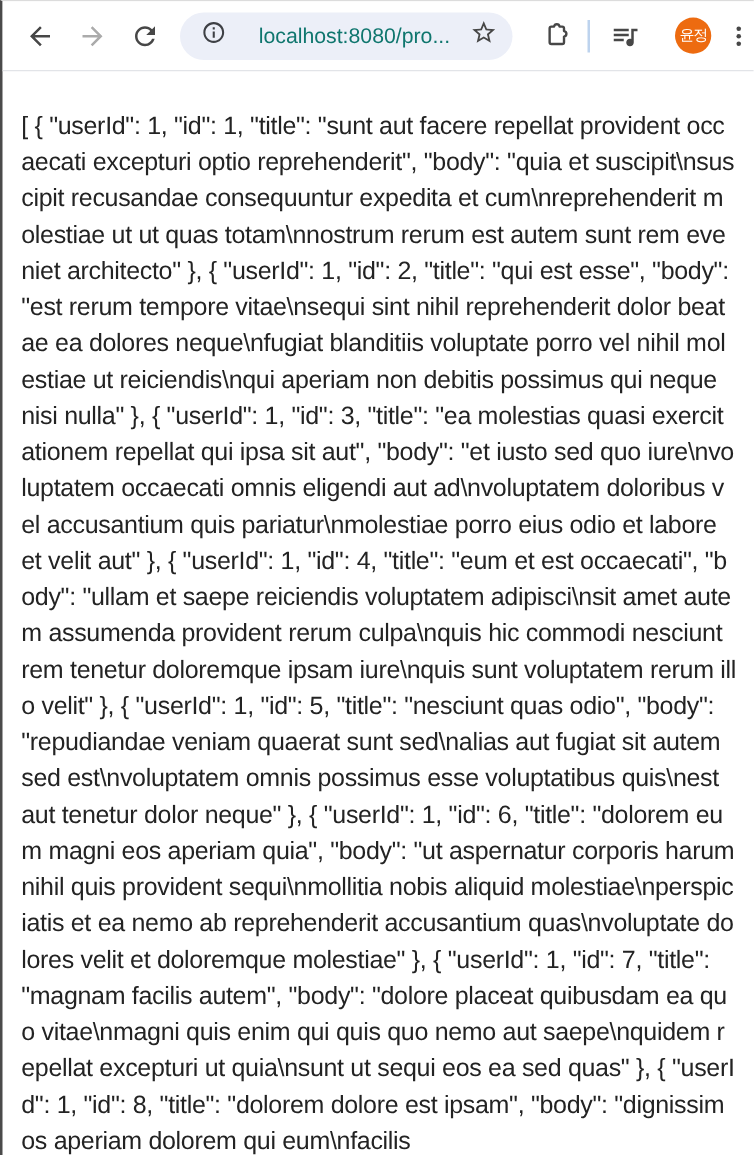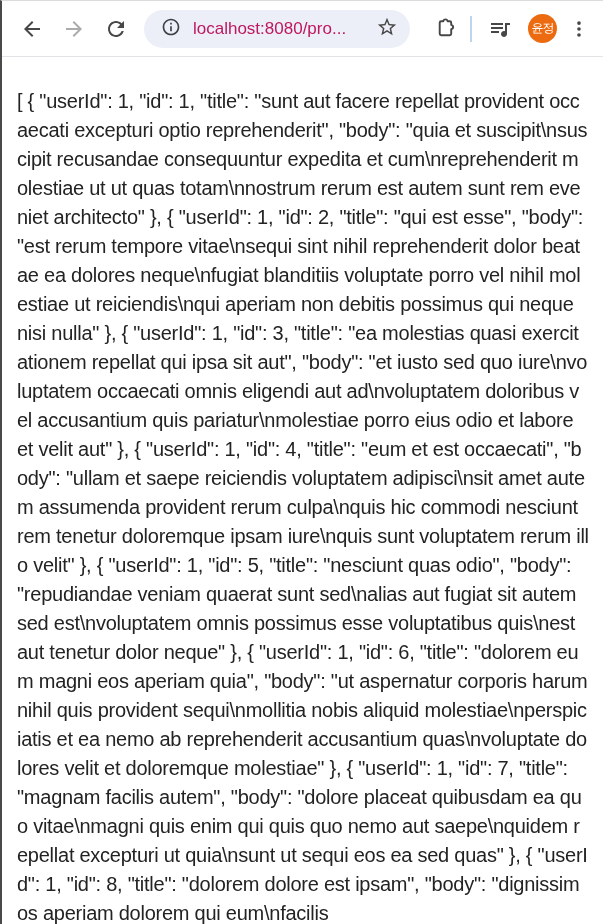--- a/index.html
+++ b/index.html
@@ -41,23 +41,23 @@
   }
   .site-info {
     width: 20px; height: 20px;
     margin-left: 17px;
     flex: none;
     display: flex; align-items: center; justify-content: center;
     cursor: pointer;
   }
   .url-text {
     flex: 1;
-    margin-left: 12px;
+    margin-left: 26px;
     font-size: 17px;
-    color: #be185d;
+    color: #0f766e;
     white-space: nowrap;
     overflow: hidden;
     cursor: text;
   }
   .bookmark-star {
     width: 22px; height: 22px;
     margin-right: 12px; margin-left: 6px;
     flex: none;
     display: flex; align-items: center; justify-content: center;
     cursor: pointer;
@@ -71,21 +71,21 @@
   }
   .btn-media { margin-left: 2px; }
   .avatar {
     width: 29px; height: 29px;
     border-radius: 50%;
     background: #ed6b10;
     color: #ffffff;
     font-size: 12px;
     line-height: 29px;
     text-align: center;
-    margin-left: 16px;
+    margin-left: 28px;
     flex: none;
     cursor: pointer;
     letter-spacing: -1px;
     overflow: hidden;
   }
   .btn-menu { margin-left: 10px; }
   .content {
     padding: 30px 14px 0 15px;
     font-family: "Liberation Sans", sans-serif;
     font-size: 20px;

